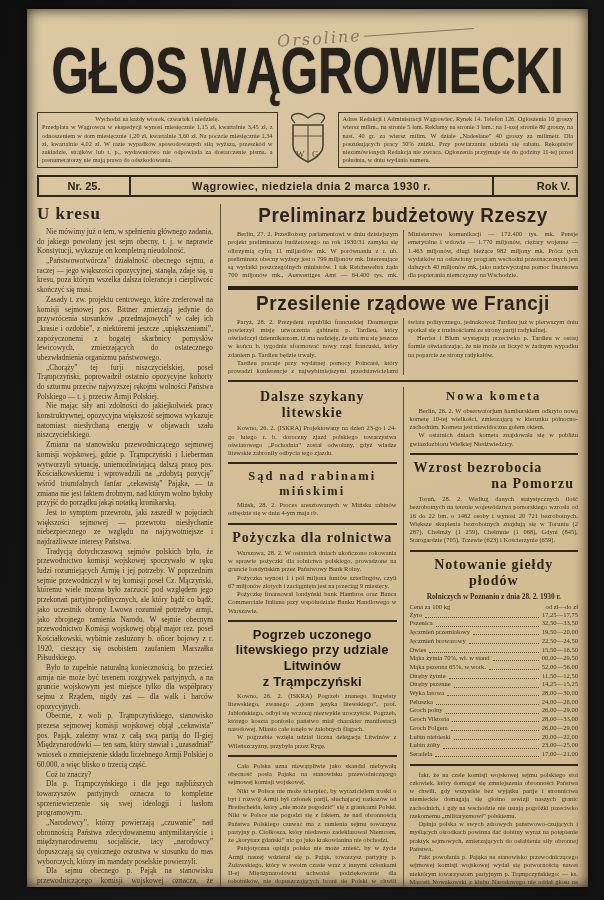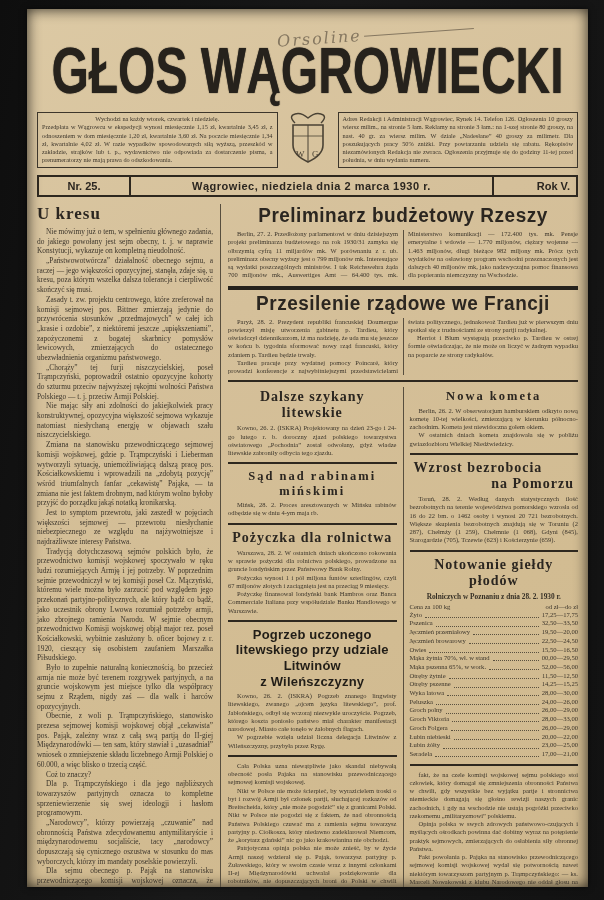--- a/index.html
+++ b/index.html
@@ -182,21 +182,21 @@
           <section>
             <h3 class="sub-head">Pożyczka dla rolnictwa</h3>
             <div class="body-text">
                 <p>Warszawa, 28. 2. W ostatnich dniach ukończono rokowania w sprawie pożyczki dla rolnictwa polskiego, prowadzone na gruncie londyńskim przez Państwowy Bank Rolny.</p>
                 <p>Pożyczka wynosi 1 i pół miljona funtów szterlingów, czyli 67 miljonów złotych i zaciągnięta jest na przeciąg 9 miesięcy.</p>
                 <p>Pożyczkę finansował londyński bank Hambros oraz Banca Commerciale Italiana przy współudziale Banku Handlowego w Warszawie.</p>
               </div>
           </section>
           <div class="rule"></div>
           <section>
-            <h3 class="black-head"><span>Pogrzeb uczonego litewskiego przy udziale Litwinów</span><br><span>z Wileńszczyzny</span></h3>
+            <h3 class="black-head"><span>Pogrzeb uczonego litewskiego przy udziale Litwinów</span><br><span>z Trąmpczyński</span></h3>
             <div class="body-text">
                 <p>Kowno, 26. 2. (ISKRA) Pogrzeb znanego lingwisty litewskiego, zwanego „ojcem języka litewskiego”, prof. Jabłońskiego, odbył się wczoraj niezwykle uroczyście. Pogrzeb, którego koszta poniosło państwo miał charakter manifestacji narodowej. Miasto całe tonęło w żałobnych flagach.</p>
                 <p>W pogrzebie wzięła udział liczna delegacja Litwinów z Wileńszczyzny, przybyła przez Rygę.</p>
               </div>
           </section>
           <div class="rule"></div>
           <section>
             <div class="body-text">
                 <p>Cała Polska uzna niewątpliwie jako skandal niebywałą obecność posła Pajaka na stanowisku przewodniczącego sejmowej komisji wojskowej.</p>
                 <p>Nikt w Polsce nie może ścierpieć, by wyrazicielem troski o byt i rozwój Armji był członek partji, słuchającej rozkazów od Breitscheida, który „nie może pogodzić” się z granicami Polski. Nikt w Polsce nie pogodzi się z faktem, że nad obronnością Państwa Polskiego czuwać ma z ramienia sejmu towarzysz partyjny p. Ciołkosza, który niedawno zadeklarował Niemcom, że „korytarz gdański” nic go jako krakowianina nie obchodzi.</p>

